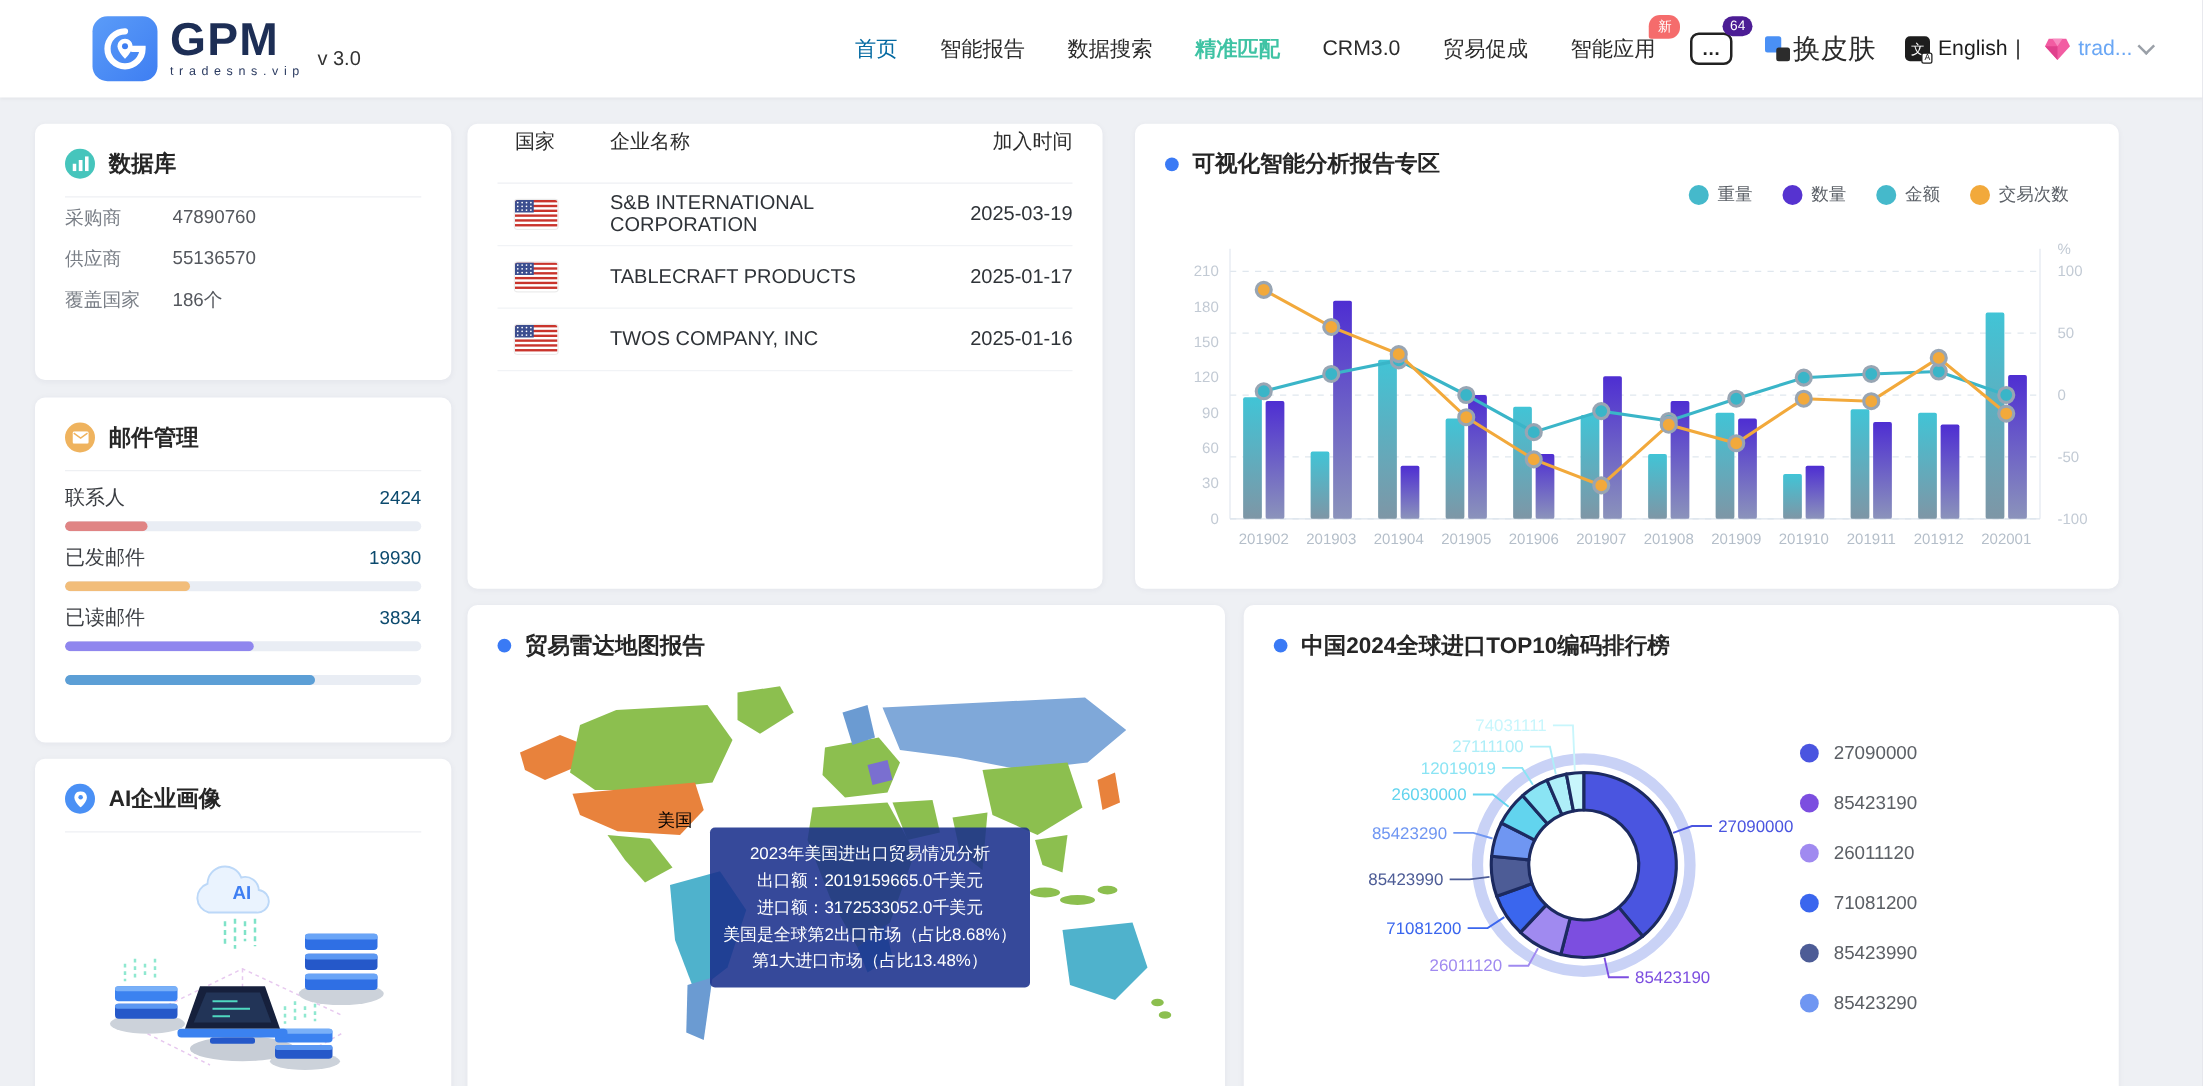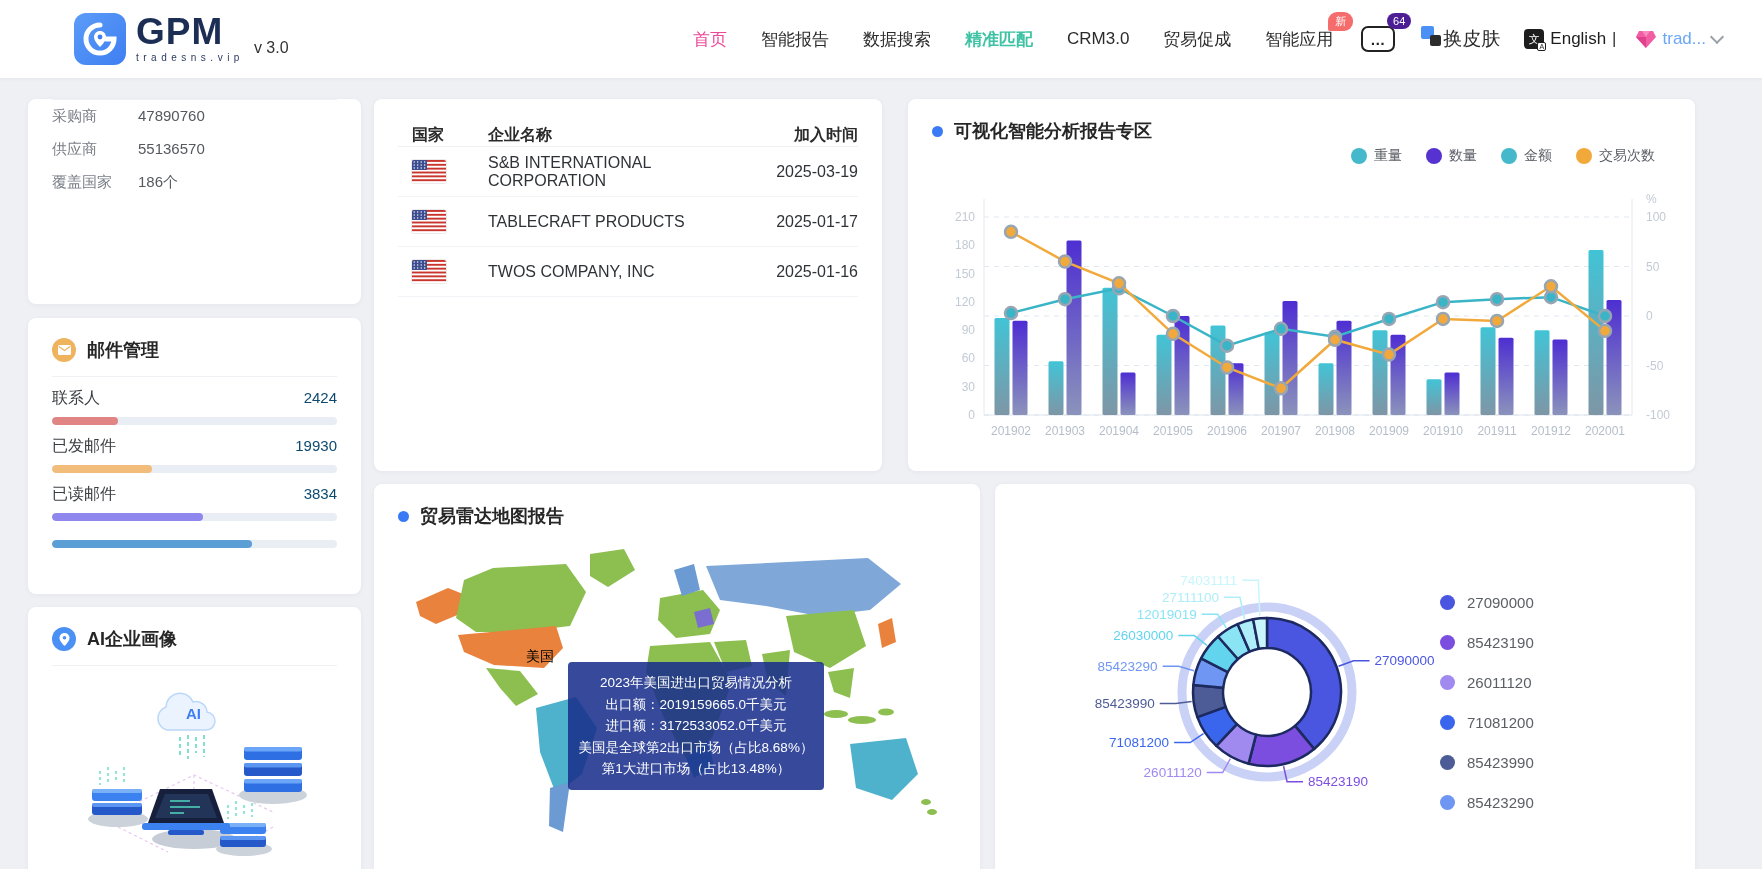--- a/index.html
+++ b/index.html
@@ -10,26 +10,26 @@
   
   .header { position:absolute; left:0; top:0; width:1762px; height:78px; background:#fff; box-shadow:0 1px 3px rgba(0,0,0,.05); z-index:5; }
   .logo-wrap { position:absolute; left:74px; top:13px; display:flex; align-items:flex-start; }
   .logo-icon { width:52px; height:52px; border-radius:12px; background:linear-gradient(135deg,#5b9cf8,#3e7ef2); display:flex; align-items:center; justify-content:center; }
   .logo-text { margin-left:10px; }
   .brand { font-size:37px; font-weight:bold; color:#1d2e55; letter-spacing:1px; line-height:38px; }
   .brand-sub { font-size:10px; color:#2a3a60; letter-spacing:4.5px; margin-top:1px; }
   .version { font-size:16px; color:#333; margin-left:10px; margin-top:26px; }
   .nav { position:absolute; right:40px; top:0; height:78px; display:flex; align-items:center; gap:34px; }
   .nav-item { font-size:17px; color:#2b2b2b; cursor:pointer; position:relative; white-space:nowrap; }
-  .nav-item.active { color:#ec4899; }
+  .nav-item.active { color:#0369a1; }
   .nav-item.highlight { color:#3fc3a4; font-weight:bold; }
   .badge-new { position:absolute; top:-16px; right:-20px; background:#f56c6c; color:#fff; font-size:11px; padding:2px 7px; border-radius:9px 9px 9px 2px; }
   .msg-icon { position:relative; width:34px; height:26px; border:2.5px solid #222; border-radius:7px; display:flex; align-items:center; justify-content:center; color:#222; font-size:15px; font-weight:bold; letter-spacing:1px; }
   .msg-badge { position:absolute; top:-13px; right:-16px; background:#4c1d95; color:#fff; font-size:11px; padding:2px 6px; border-radius:9px; }
-  .skin-item { display:flex; gap:2px; font-size:19px; color:#2b2b2b; cursor:pointer; }
+  .skin-item { display:flex; align-items:center; gap:2px; font-size:22px; color:#2b2b2b; cursor:pointer; }
   .skin-icon { position:relative; width:20px; height:20px; }
   .skin-icon .sq1 { position:absolute; left:0; top:0; width:13px; height:13px; background:#4a90f5; border-radius:2px; }
   .skin-icon .sq2 { position:absolute; right:0; bottom:0; width:11px; height:11px; background:#2c2c2c; border-radius:2px; }
   .lang-item { display:flex; align-items:center; gap:6px; font-size:17px; color:#1d1d1d; cursor:pointer; }
   .trans-icon { position:relative; width:20px; height:20px; background:#1d1d1d; border-radius:4px; color:#fff; font-size:11px; display:flex; align-items:center; justify-content:center; }
   .trans-icon i { position:absolute; right:-2px; bottom:-2px; width:9px; height:9px; background:#fff; border:1px solid #1d1d1d; border-radius:2px; color:#1d1d1d; font-size:7px; font-style:normal; line-height:8px; text-align:center; }
   .divider-bar { color:#333; font-size:17px; }
   .user-item { display:flex; align-items:center; gap:6px; cursor:pointer; }
   .user-name { font-size:17px; color:#6aa7f5; }
   .chev { width:10px; height:10px; border-right:2px solid #9aa0a8; border-bottom:2px solid #9aa0a8; transform:rotate(45deg); margin-top:-4px; }
@@ -62,21 +62,21 @@
   
   .mail-item { padding:11px 24px 0 24px; }
   .mail-line { display:flex; justify-content:space-between; align-items:baseline; }
   .mail-label { font-size:16px; color:#3a3d42; }
   .mail-value { font-size:15px; color:#0c4a6e; }
   .mail-track { margin-top:8px; height:8px; border-radius:4px; background:#e9edf4; overflow:hidden; }
   .mail-fill { height:8px; border-radius:4px; }
 
   
   .tbl { margin:4px 24px 0 24px; }
-  .tbl-head { display:flex; align-items:flex-end; height:44px; font-size:16px; font-weight:bold; color:#2b2b2b; border-bottom:1px solid #eef0f3; }
+  .tbl-head { display:flex; align-items:flex-start; height:44px; font-size:16px; font-weight:normal; color:#2b2b2b; border-bottom:1px solid #eef0f3; }
   .tbl-row { display:flex; align-items:center; height:50px; border-bottom:1px solid #f1f3f6; font-size:16px; color:#2f3338; }
   .col-country { width:90px; padding-left:14px; }
   .col-name { flex:1; }
   .col-date { width:95px; text-align:right; }
   .flag { width:34px; height:23px; border-radius:2px; box-shadow:0 0 0 1px rgba(0,0,0,.08); display:block; }
 
   
   .combo-legend { position:absolute; right:40px; top:48px; display:flex; gap:24px; align-items:center; }
   .cl-item { display:flex; align-items:center; gap:7px; font-size:14px; color:#5a5f66; }
   .cl-dot { width:16px; height:16px; border-radius:50%; }
@@ -145,20 +145,30 @@
           <polygon points="7,1 11,7 15,1" fill="#f78cc0"></polygon>
           <polygon points="1,7 11,7 11,18" fill="#e0418d"></polygon>
         </svg>
         <span class="user-name">trad...</span>
         <span class="chev"></span>
       </div>
     </div>
   </div>
 
   <div class="panel p-db">
+    <div class="panel-head">
+      <span class="circle-icon ci-db">
+        <svg width="13" height="12" viewBox="0 0 13 12">
+            <rect x="0" y="6" width="3" height="6" fill="#fff"></rect>
+            <rect x="5" y="3" width="3" height="9" fill="#fff"></rect>
+            <rect x="10" y="0" width="3" height="12" fill="#fff"></rect>
+          </svg>
+      </span>
+      <span class="panel-title">数据库</span>
+    </div>
     <div class="head-divider"></div>
     <div id="db-rows">
         <div class="db-row">
           <span class="lb">采购商</span>
           <span class="vl">47890760</span>
         </div>
         <div class="db-row">
           <span class="lb">供应商</span>
           <span class="vl">55136570</span>
         </div>
@@ -547,20 +557,24 @@
     <div class="map-tooltip" id="map-tooltip">
         <div>2023年美国进出口贸易情况分析</div>
         <div>出口额：2019159665.0千美元</div>
         <div>进口额：3172533052.0千美元</div>
         <div>美国是全球第2出口市场（占比8.68%）</div>
         <div>第1大进口市场（占比13.48%）</div>
       </div>
   </div>
 
   <div class="panel p-donut">
+    <div class="panel-head">
+      <span class="dot"></span>
+      <span class="panel-title">中国2024全球进口TOP10编码排行榜</span>
+    </div>
     <svg id="donut-svg" width="560" height="340" viewBox="0 0 560 340" style="position:absolute;left:0;top:36px">
         <circle cx="272" cy="172" r="85" fill="none" stroke="#c9d2f6" stroke-width="9"></circle>
         <path d="M272 98 A74 74 0 0 1 319.16937524140303 229.01797996540841 L300.04665554894234 205.90258268213472 A44 44 0 0 0 272 128 Z" fill="#4a55e0" stroke="#1c2a60" stroke-width="2.5" stroke-linejoin="round"></path>
         <path d="M343.50693844052114 146.25591806135787 L358.56103074378876 140.8361113374332 L374.56103074378876 140.8361113374332" fill="none" stroke="#4a55e0" stroke-width="1.5"></path>
         <text x="379.56103074378876" y="145.3361113374332" fill="#4a55e0" class="dlabel" text-anchor="start">27090000</text>
         <path d="M319.16937524140303 229.01797996540841 A74 74 0 0 1 253.59694834980075 243.6751539235187 L261.0576449647464 214.61765908965975 A44 44 0 0 0 300.04665554894234 205.90258268213472 Z" fill="#7c4ee0" stroke="#1c2a60" stroke-width="2.5" stroke-linejoin="round"></path>
         <path d="M288.5788863461372 246.16967390734482 L292.0691782084819 261.78434209836473 L308.0691782084819 261.78434209836473" fill="none" stroke="#7c4ee0" stroke-width="1.5"></path>
         <text x="313.0691782084819" y="266.28434209836473" fill="#7c4ee0" class="dlabel" text-anchor="start">85423190</text>
         <path d="M253.59694834980075 243.6751539235187 A74 74 0 0 1 221.34351416127703 225.94367842918444 L241.87992733913768 204.07461960654211 A44 44 0 0 0 261.0576449647464 214.61765908965975 Z" fill="#a08af0" stroke="#1c2a60" stroke-width="2.5" stroke-linejoin="round"></path>
         <path d="M235.38672076826964 238.59930768333362 L227.67866198264218 252.62021456403545 L211.67866198264218 252.62021456403545" fill="none" stroke="#a08af0" stroke-width="1.5"></path>

